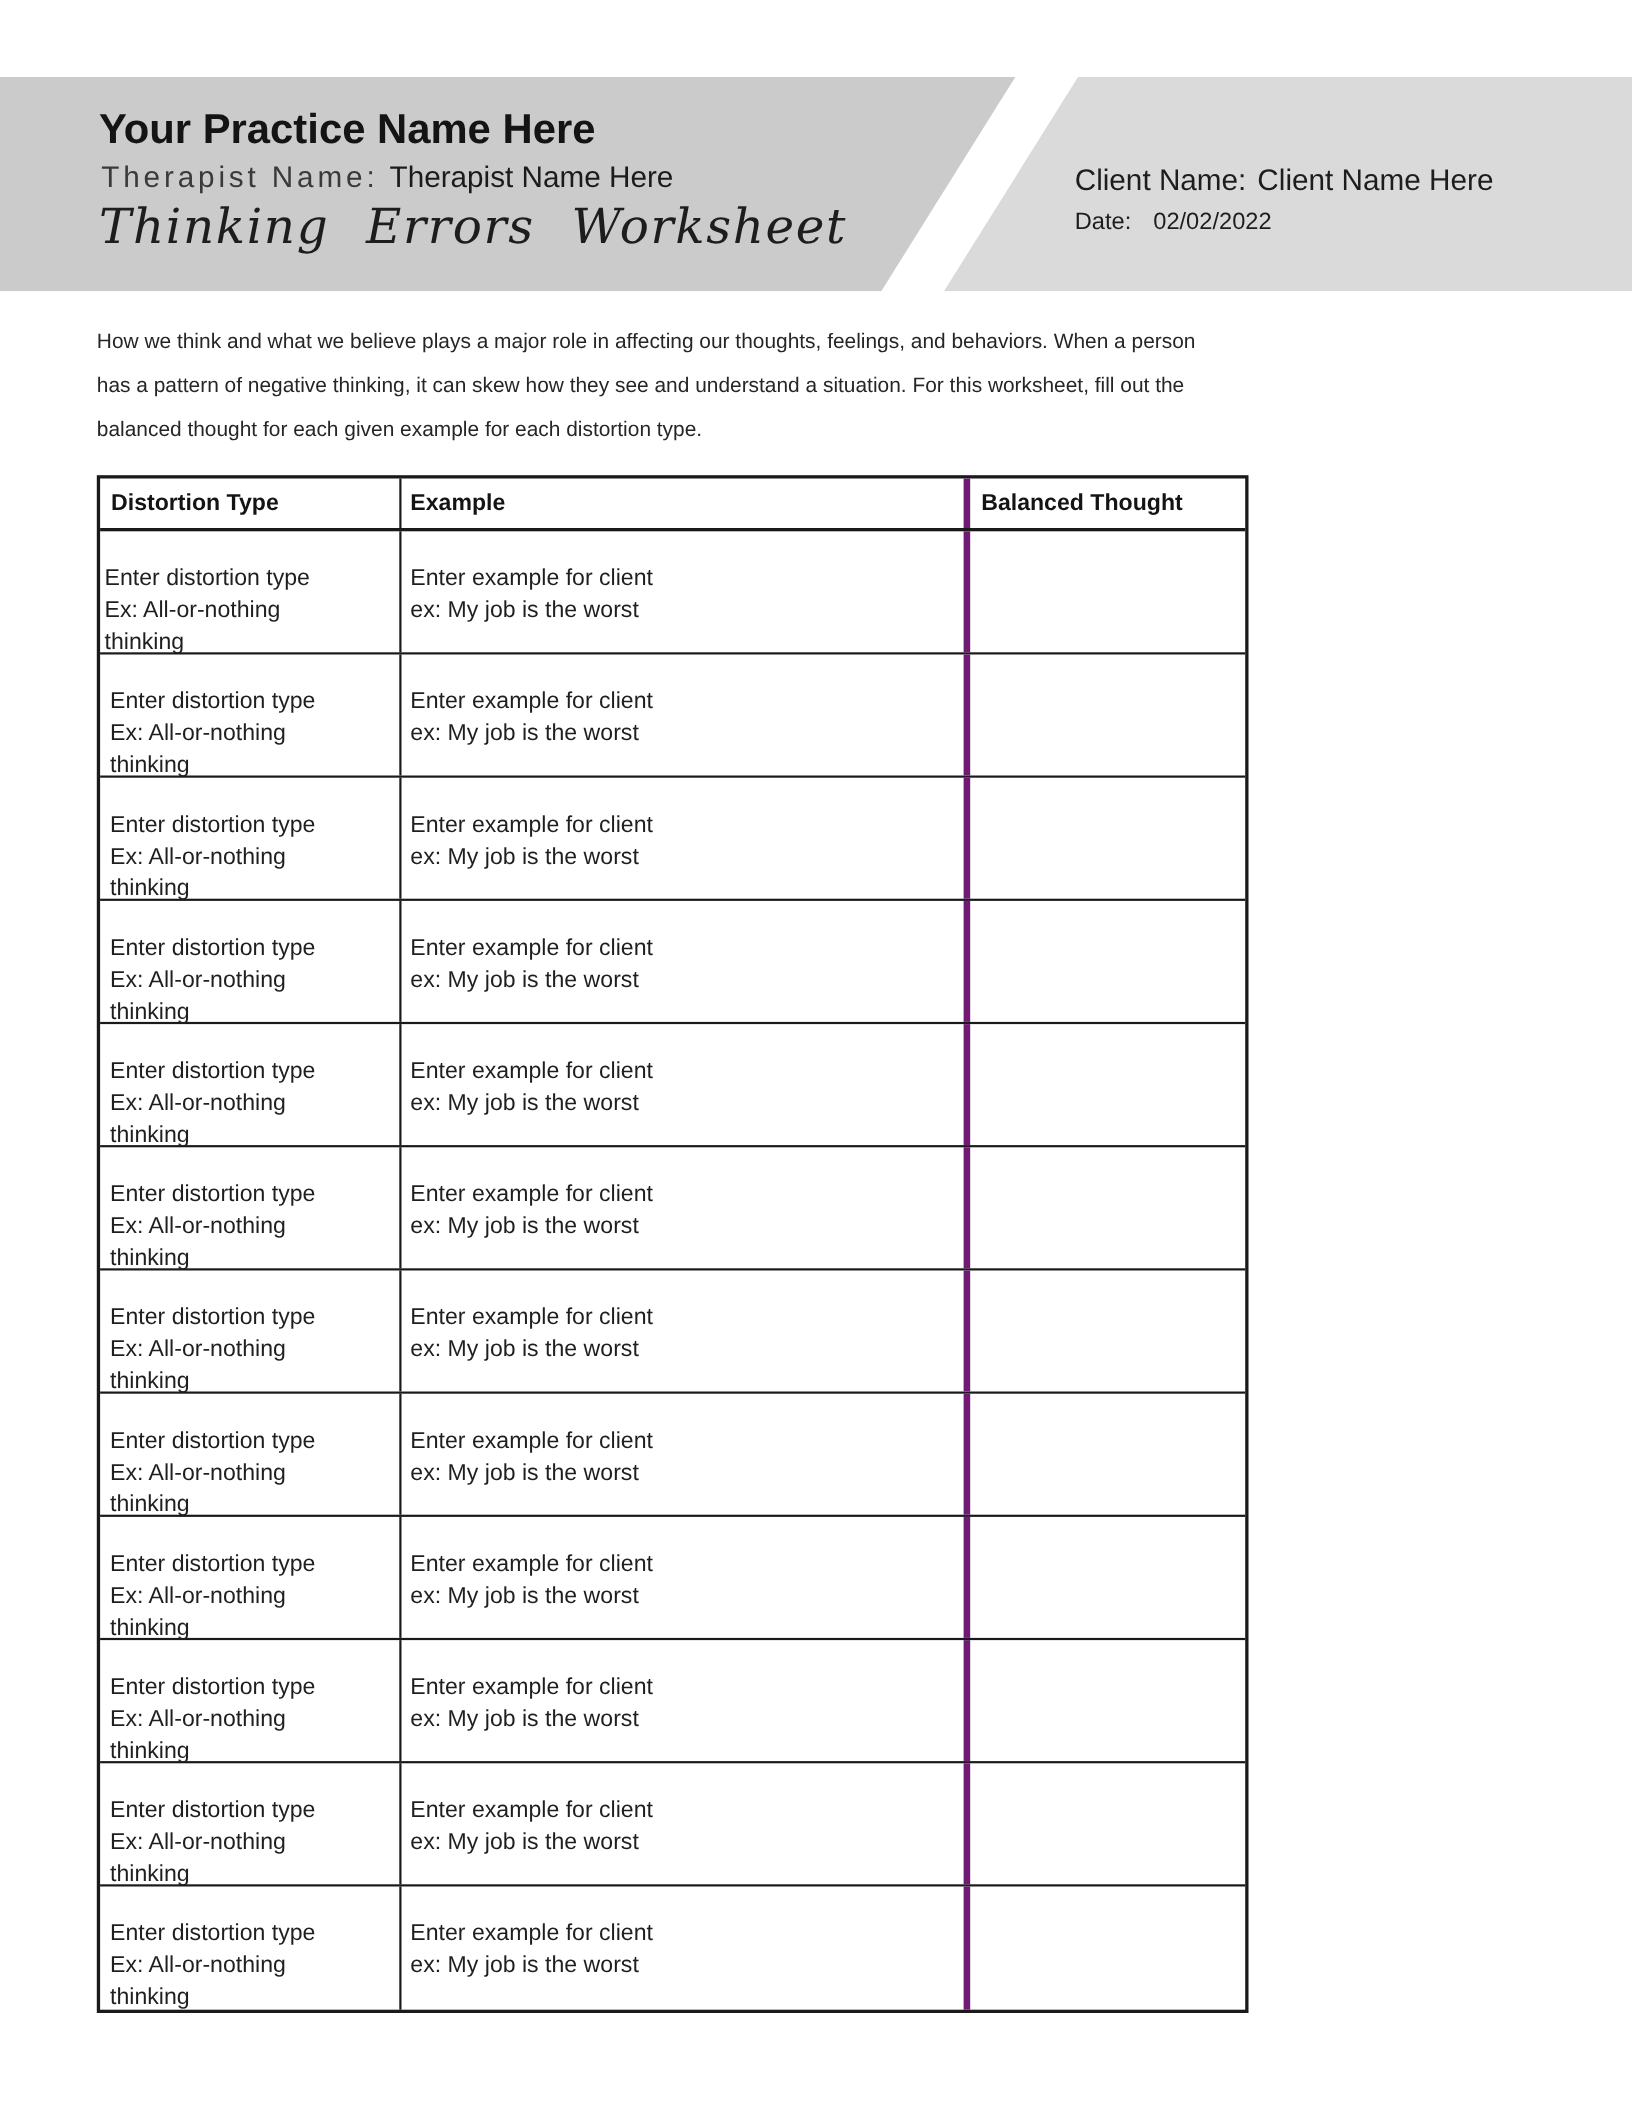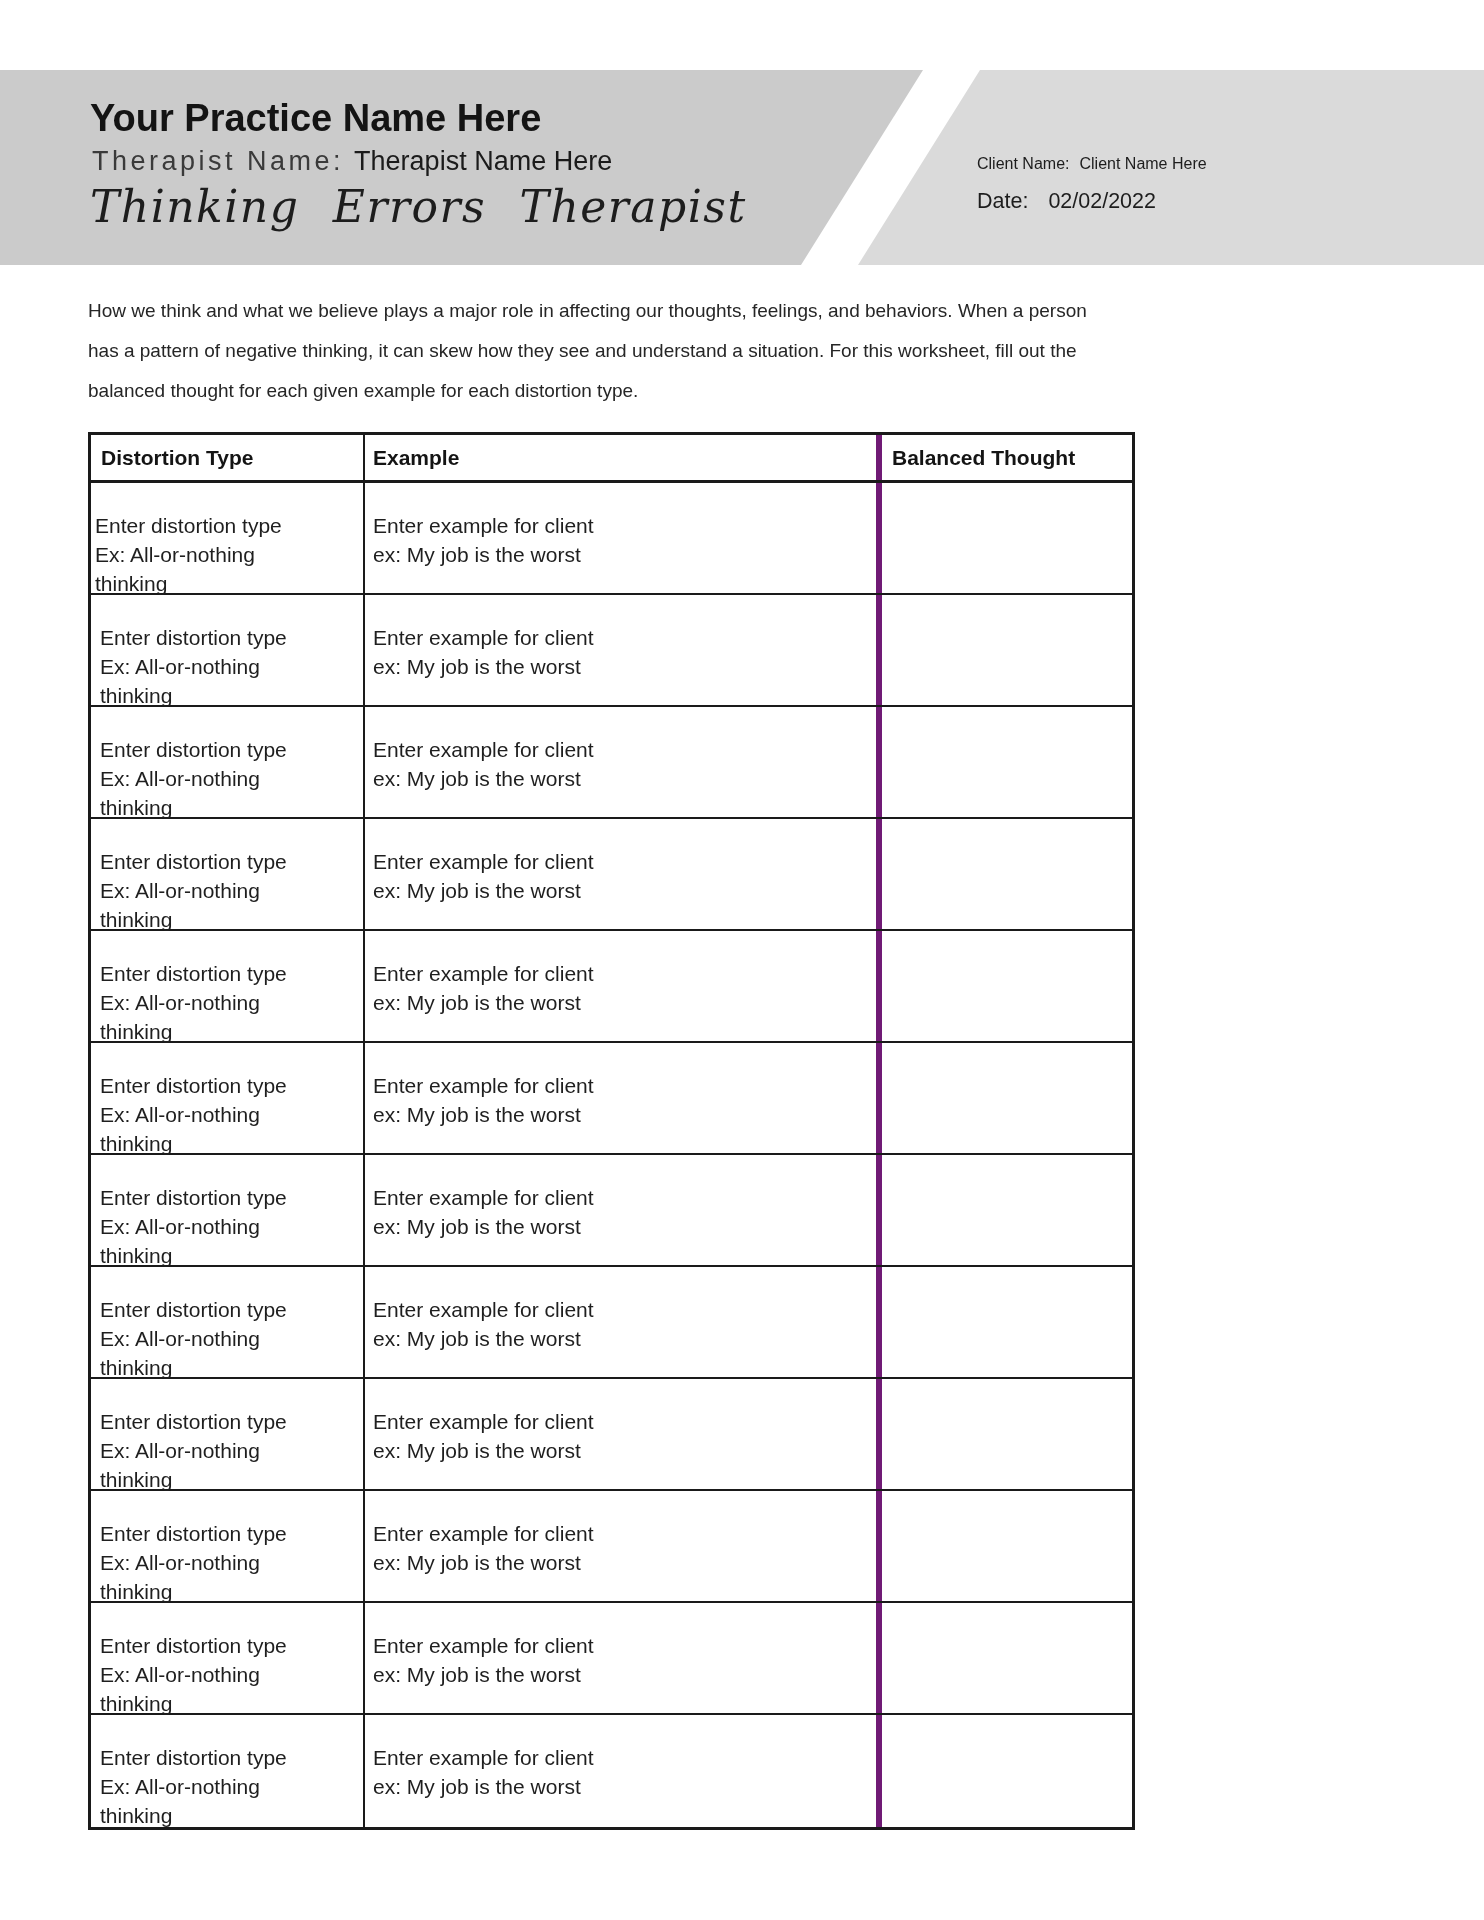--- a/index.html
+++ b/index.html
@@ -41,21 +41,21 @@
 
   .worksheet-title {
     position: absolute; left: 90px; top: 178px;
     font-family: "DejaVu Serif", serif; font-style: italic;
     font-size: 44px; line-height: 58px; color: #1d1d1d;
     letter-spacing: 1.5px; word-spacing: 18px; white-space: nowrap;
   }
 
   .client-line {
     position: absolute; left: 977px; top: 150px;
-    font-size: 16px; line-height: 28px; color: #1d1d1d; white-space: nowrap;
+    font-size: 27px; line-height: 28px; color: #1d1d1d; white-space: nowrap;
   }
   .client-line .value { margin-left: 10px; }
   .date-line {
     position: absolute; left: 977px; top: 187px;
     font-size: 21.5px; line-height: 28px; color: #1d1d1d; white-space: nowrap;
   }
   .date-line .value { margin-left: 20px; }
 
   
   .intro {
@@ -108,21 +108,21 @@
     <div class="band-left"></div>
     <div class="band-right"></div>
   </div>
 
   <div class="practice-name">Your Practice Name Here</div>
 
   <div class="therapist-line">
     <span class="label">Therapist Name:</span><span class="value">Therapist Name Here</span>
   </div>
 
-  <div class="worksheet-title">Thinking Errors Therapist</div>
+  <div class="worksheet-title">Thinking Errors Worksheet</div>
 
   <div class="client-line">
     <span class="label">Client Name:</span><span class="value">Client Name Here</span>
   </div>
 
   <div class="date-line">
     <span class="label">Date:</span><span class="value">02/02/2022</span>
   </div>
 
   <div class="intro">

